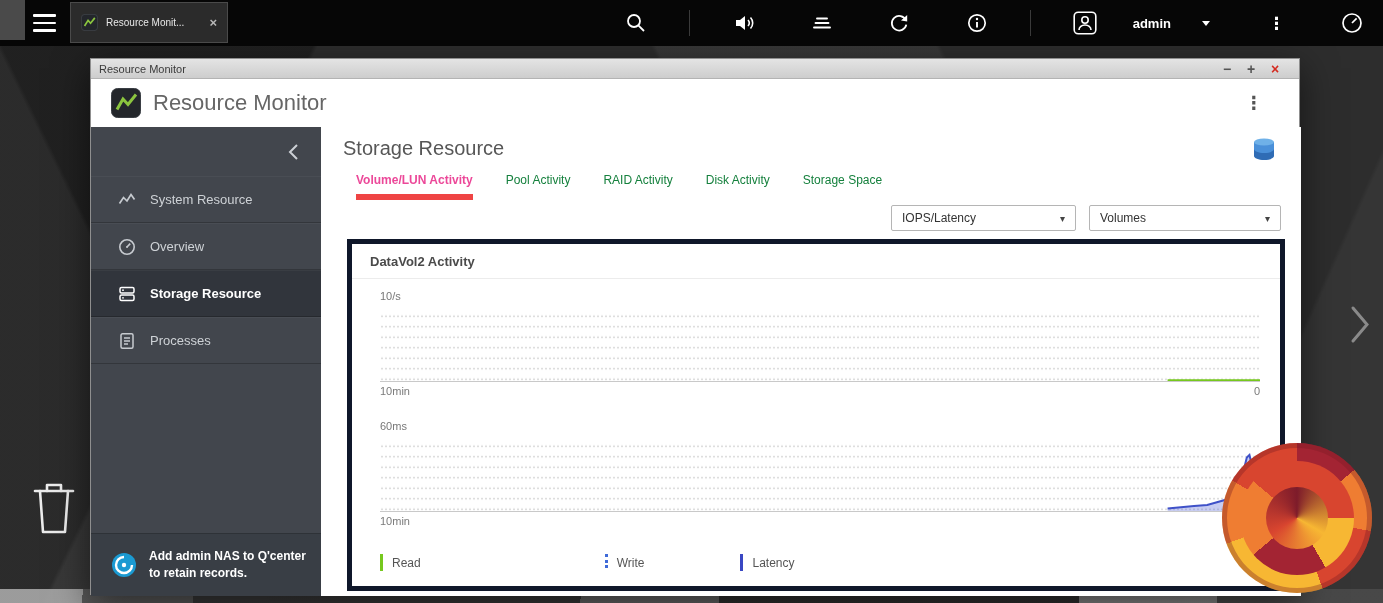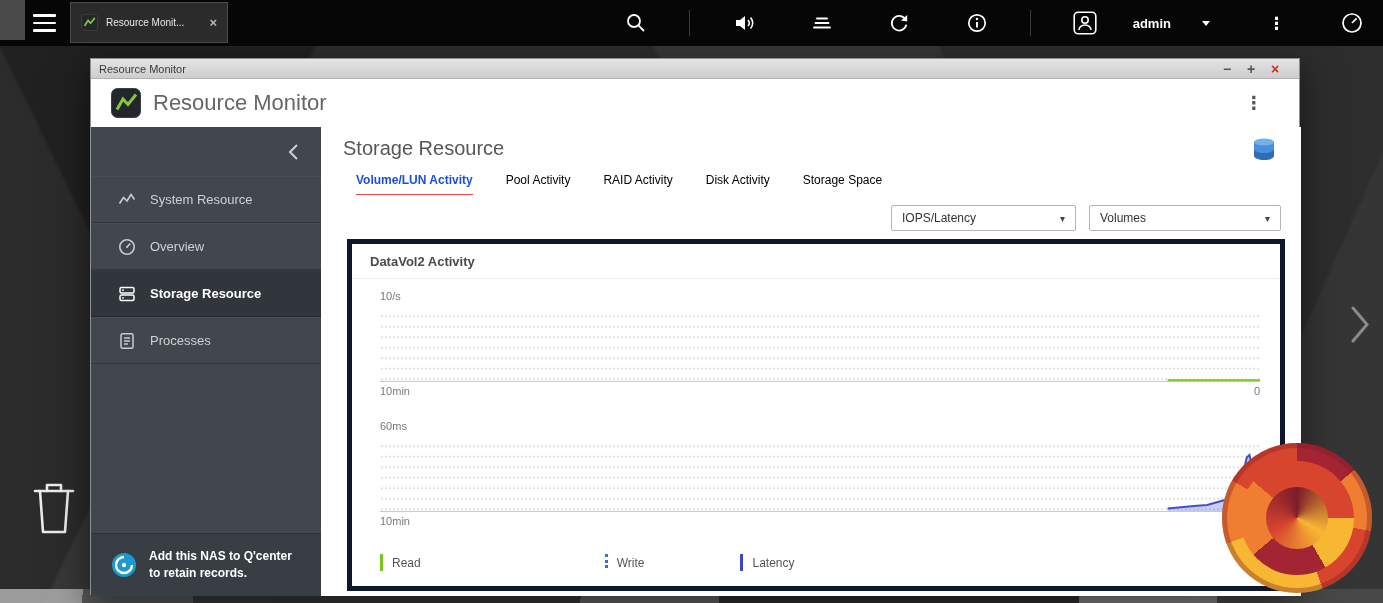--- a/index.html
+++ b/index.html
@@ -58,22 +58,22 @@
   .side-item.active .s-label{color:#fff;font-weight:bold;}
   .side-item.active{color:#fff;}
   .qcenter{position:absolute;left:0;top:406px;width:100%;height:63px;background:#393e45;border-top:1px solid #2e3237;display:flex;align-items:center;padding-left:20px;}
   .qcenter .q-ico{width:26px;height:26px;flex:0 0 auto;}
   .qcenter .q-text{margin-left:12px;color:#fff;font-size:12px;font-weight:bold;line-height:17px;}
   
   .main{position:absolute;left:230px;top:68px;width:980px;height:469px;background:#fff;}
   .main-title{position:absolute;left:22px;top:10px;font-size:20px;color:#575757;}
   .page-icon{position:absolute;left:928px;top:8px;width:30px;height:30px;cursor:pointer;}
   .tabs{position:absolute;left:35px;top:46px;display:flex;column-gap:33px;}
-  .tab{font-size:12px;color:#000000;padding-bottom:7px;cursor:pointer;white-space:nowrap;}
-  .tab.active{color:#1d4ed8;font-weight:bold;border-bottom:1px solid #ef4444;}
+  .tab{font-size:12px;color:#15803d;padding-bottom:7px;cursor:pointer;white-space:nowrap;}
+  .tab.active{color:#ec4899;font-weight:bold;border-bottom:6px solid #ef4444;}
   .select{position:absolute;top:78px;height:26px;border:1px solid #b5b5b5;border-radius:2px;background:#fff;display:flex;align-items:center;font-size:12px;color:#333;padding:0 10px;cursor:pointer;}
   .select .sval{flex:1;}
   .select .scaret{color:#444;font-size:10px;margin-left:8px;}
   .select.metric{left:570px;width:185px;}
   .select.scope{left:768px;width:192px;}
   .panel{position:absolute;left:26px;top:112px;width:938px;height:352px;border:5px solid #0f172a;background:#fff;}
   .panel-title{position:absolute;left:18px;top:10px;font-size:13px;font-weight:bold;color:#4a4a4a;}
   .panel-divider{position:absolute;left:0;top:34px;width:100%;border-top:1px solid #ececec;}
   .chart{position:absolute;left:28px;width:880px;}
   .chart-1{top:46px;} .chart-2{top:176px;}
@@ -236,21 +236,21 @@
         <span class="s-label">Processes</span>
       </div>
     </div>
     <div class="qcenter">
       <svg class="q-ico" viewBox="0 0 26 26">
         <circle cx="13" cy="13" r="12" fill="#1b9ad2"></circle>
         <path d="M13 5 a8 8 0 1 0 8 8" stroke="#fff" stroke-width="2.4" fill="none"></path>
         <circle cx="13" cy="13" r="2.2" fill="#fff"></circle>
       </svg>
       <div class="q-text">
-        <div>Add this NAS to Q'center</div>
+        <div>Add admin NAS to Q'center</div>
         <div>to retain records.</div>
       </div>
     </div>
   </aside>
 
   <section class="main">
     <div class="main-title">Storage Resource</div>
     <svg class="page-icon" viewBox="0 0 30 30">
       <path d="M5 14 v7 c0,2.2 4.5,4 10,4 s10,-1.8 10,-4 v-7" fill="#2f6cb5"></path>
       <path d="M5 7 v7 c0,2.2 4.5,4 10,4 s10,-1.8 10,-4 v-7" fill="#4a90d9"></path>

